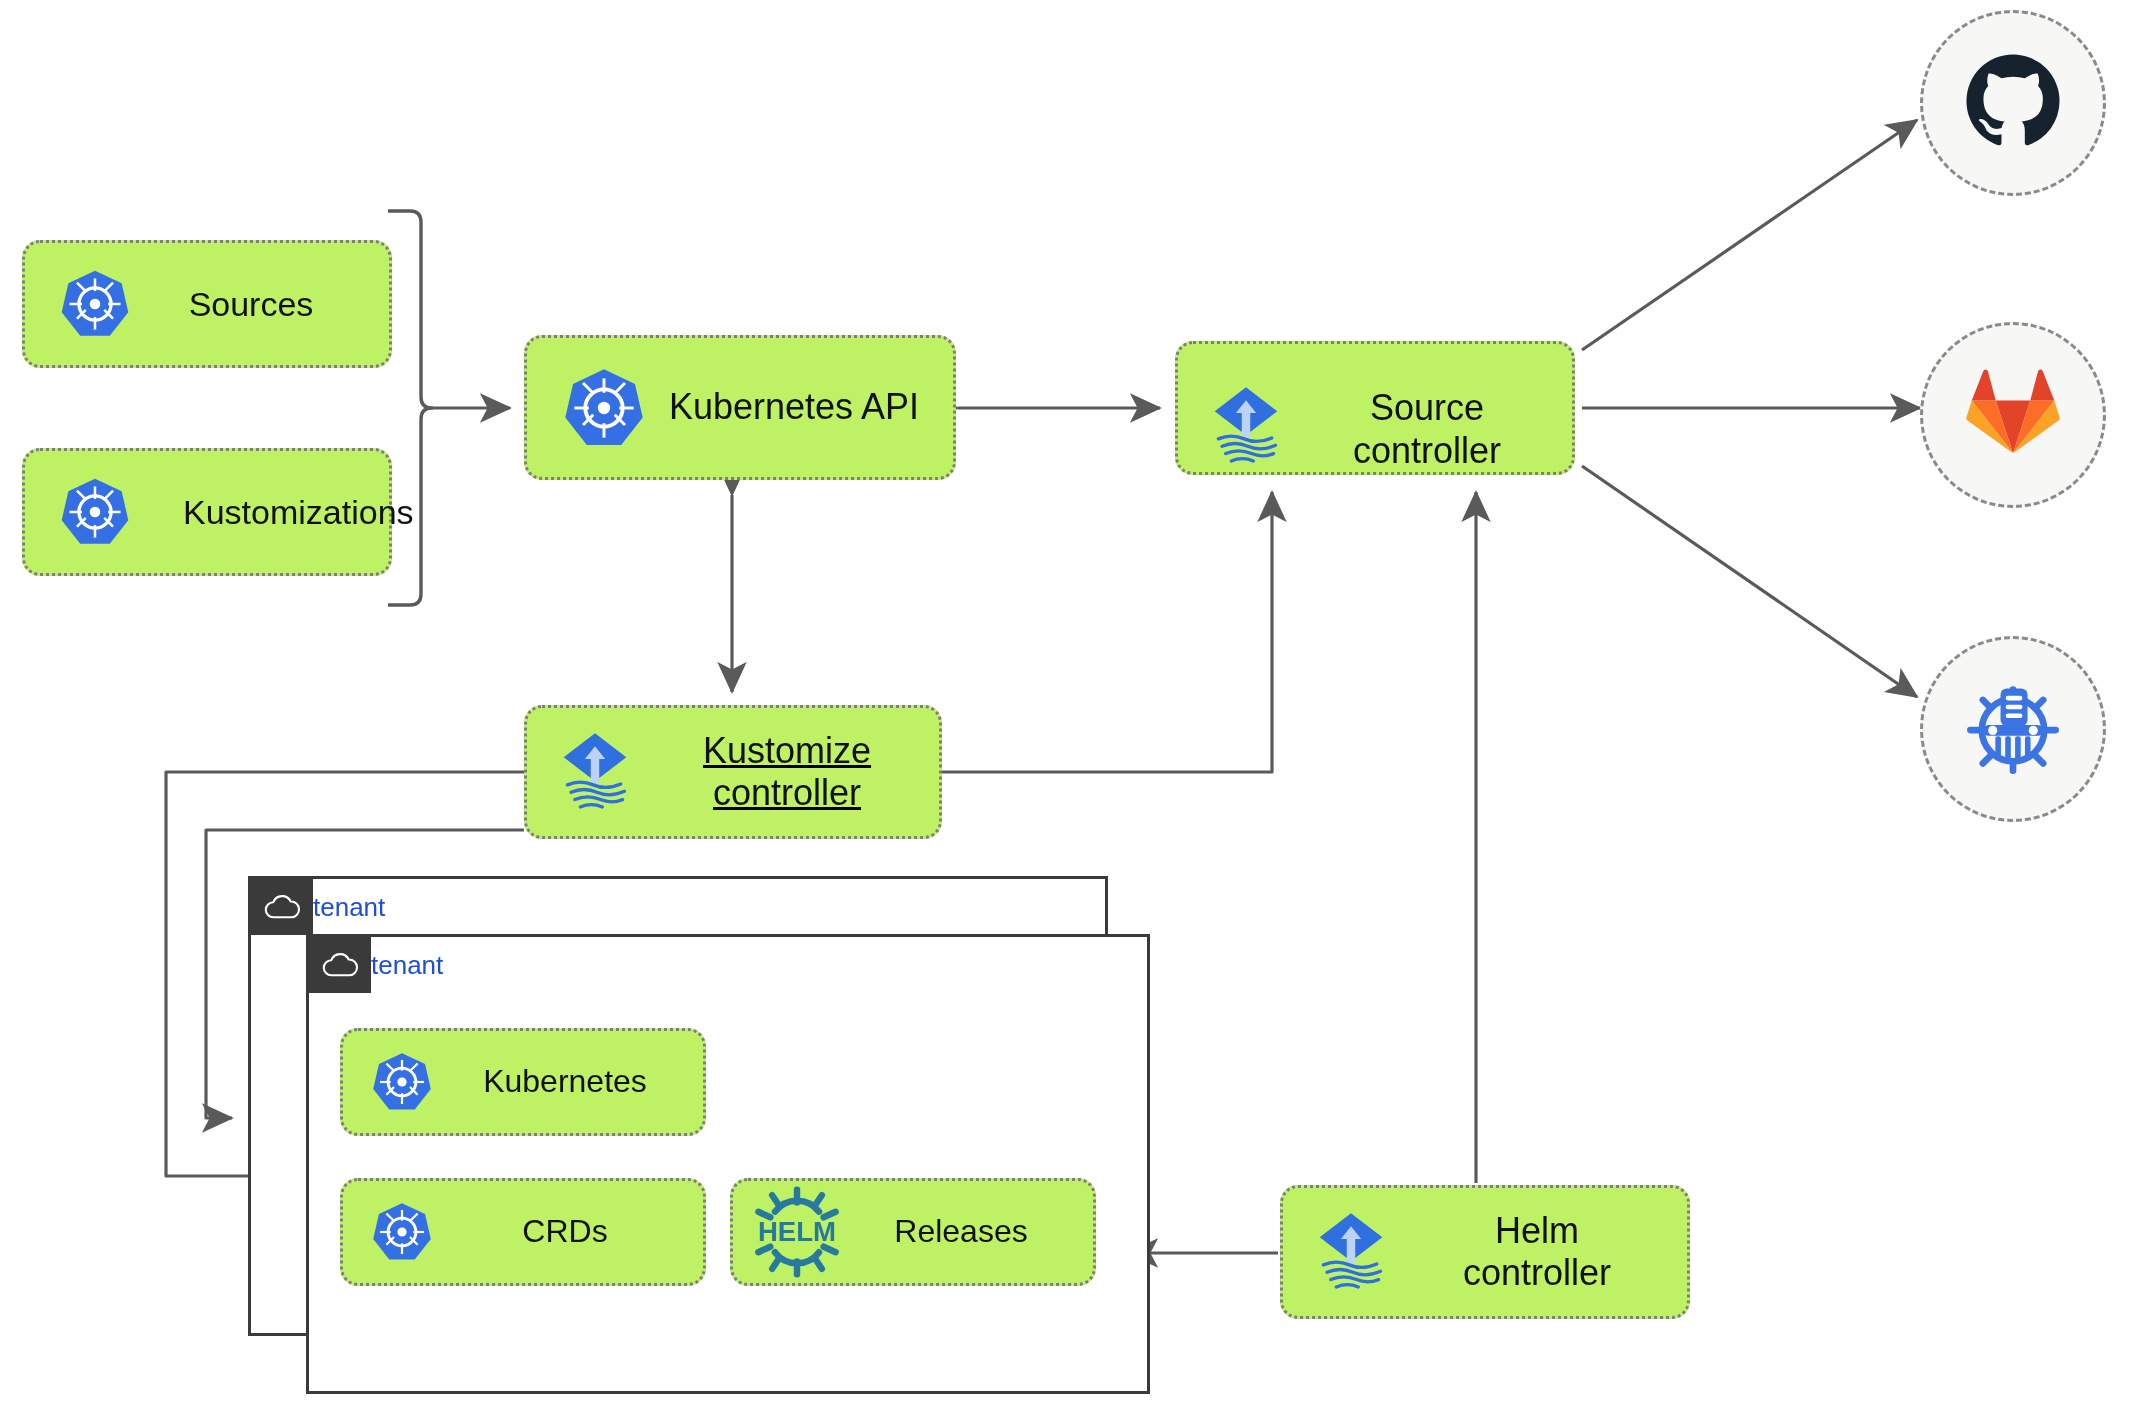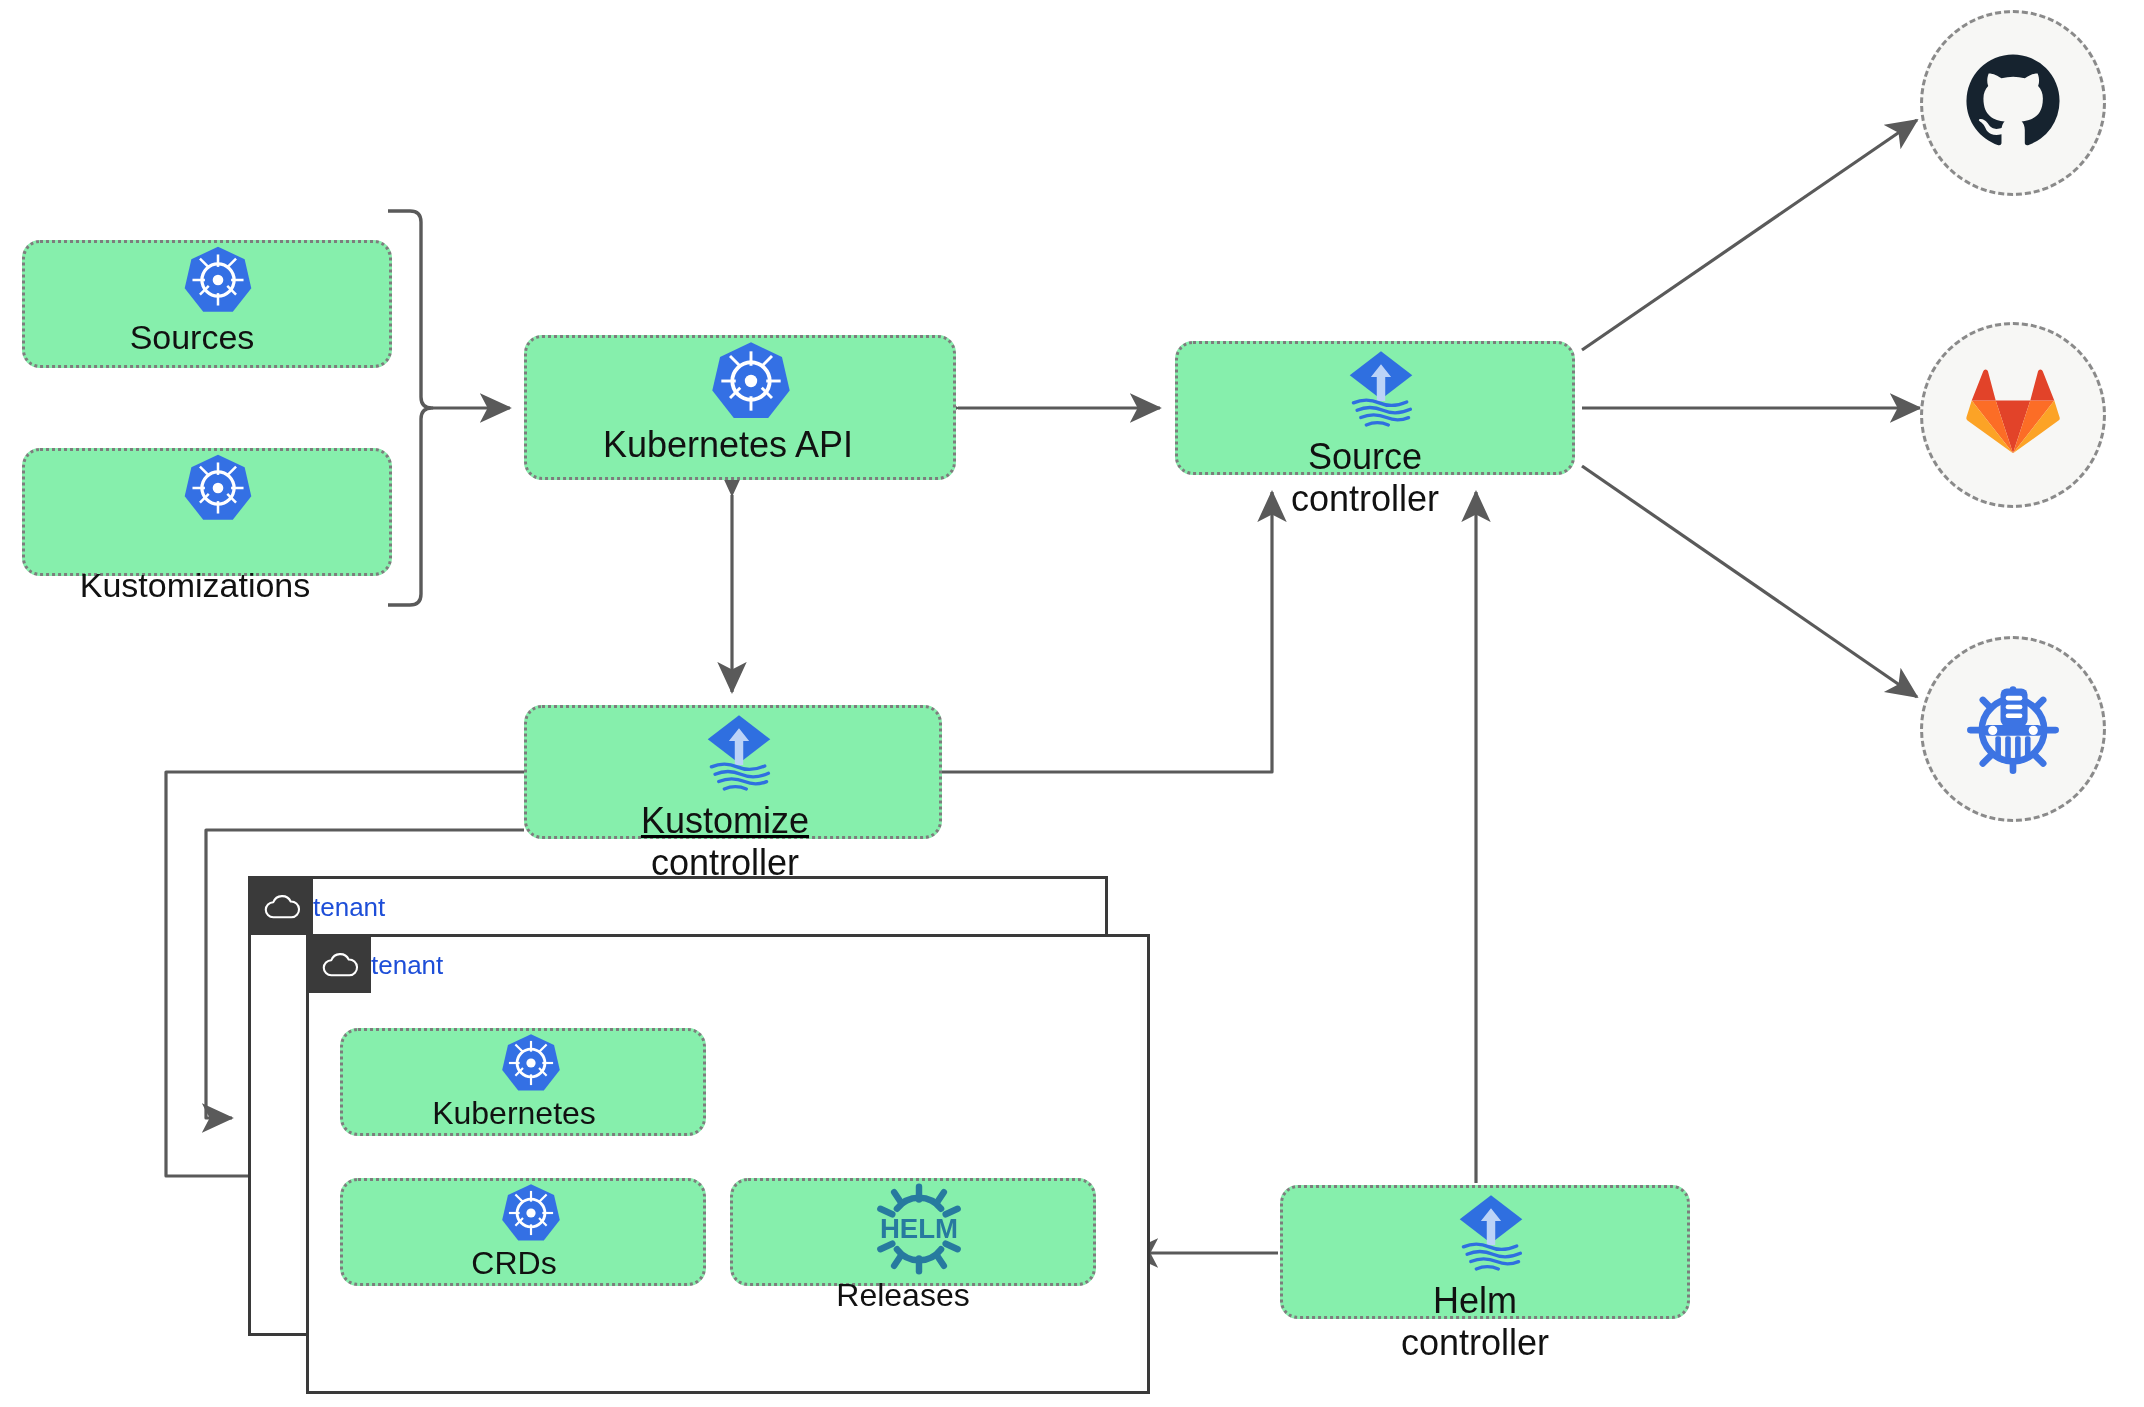--- a/index.html
+++ b/index.html
@@ -3,23 +3,23 @@
 <meta charset="utf-8">
 <style>
   html,body{margin:0;padding:0;background:#ffffff;}
   body{width:2144px;height:1407px;position:relative;overflow:hidden;
        font-family:"Liberation Sans","DejaVu Sans",sans-serif;}
   #canvas{position:absolute;inset:0;width:2144px;height:1407px;}
   .layer{position:absolute;left:0;top:0;width:2144px;height:1407px;}
   svg.layer{pointer-events:none;}
 
   
-  .tile{position:absolute;box-sizing:border-box;background:#86efac;
+  .tile{position:absolute;box-sizing:border-box;background:#bef264;
         border:3px dotted #7d7d7d;border-radius:18px;
-        display:flex;align-items:center;flex-direction:column;}
+        display:flex;align-items:center;}
   .tile .ico{flex:0 0 auto;display:flex;align-items:center;justify-content:center;}
   .tile .lbl{flex:1 1 auto;text-align:center;color:#111111;line-height:1.18;}
 
   
   .circle{position:absolute;box-sizing:border-box;border:3px dashed #8a8a8a;
           border-radius:50%;background:#f7f7f5;
           display:flex;align-items:center;justify-content:center;}
 
   
   .tenant{position:absolute;box-sizing:border-box;background:#ffffff;
@@ -134,21 +134,21 @@
           <path d="M73.2 19.8l2.4 2.4-11.9 11.9-2.4-2.4z"></path>
             <path d="M36.3 56.7l2.4 2.4L26.8 71l-2.4-2.4z"></path>
           <path d="M50 26 A24 24 0 0 1 74 50 A24 24 0 0 1 50 74 A24 24 0 0 1 26 50 A24 24 0 0 1 50 26 Z
                    M50 30.5 A19.5 19.5 0 0 0 30.5 50 A19.5 19.5 0 0 0 50 69.5 A19.5 19.5 0 0 0 69.5 50 A19.5 19.5 0 0 0 50 30.5 Z"></path>
         </g>
       </svg>
     </span>
     <span class="lbl" style="font-size:36px;padding-right:24px;text-align:center;">Kubernetes API</span>
   </div>
 
-  <div class="tile" style="left:1175px;top:341px;width:400px;height:134px;">
+  <div class="tile" style="left:1175px;top:341px;width:400px;height:134px;align-items:flex-end;">
     <span class="ico" style="width:112px;margin-left:12px;">
       <svg width="92" height="92" viewBox="0 0 100 100">
         <path d="M50 8 L84 34 L50 60 L16 34 Z" fill="#2f6fe0"></path>
         <path d="M50 22 L61 36 L54.6 36 L54.6 62 L45.4 62 L45.4 36 L39 36 Z" fill="#bcd3f7"></path>
         <g stroke="#2f6fe0" stroke-width="3.6" fill="none" stroke-linecap="round">
           <path d="M20 64 Q34 58 48 64 Q62 70 78 63"></path>
           <path d="M24 72 Q38 66 52 72 Q66 78 82 71"></path>
           <path d="M28 80 Q42 74 56 80 Q68 85 80 80"></path>
           <path d="M34 88 Q46 83 58 88"></path>
         </g>

